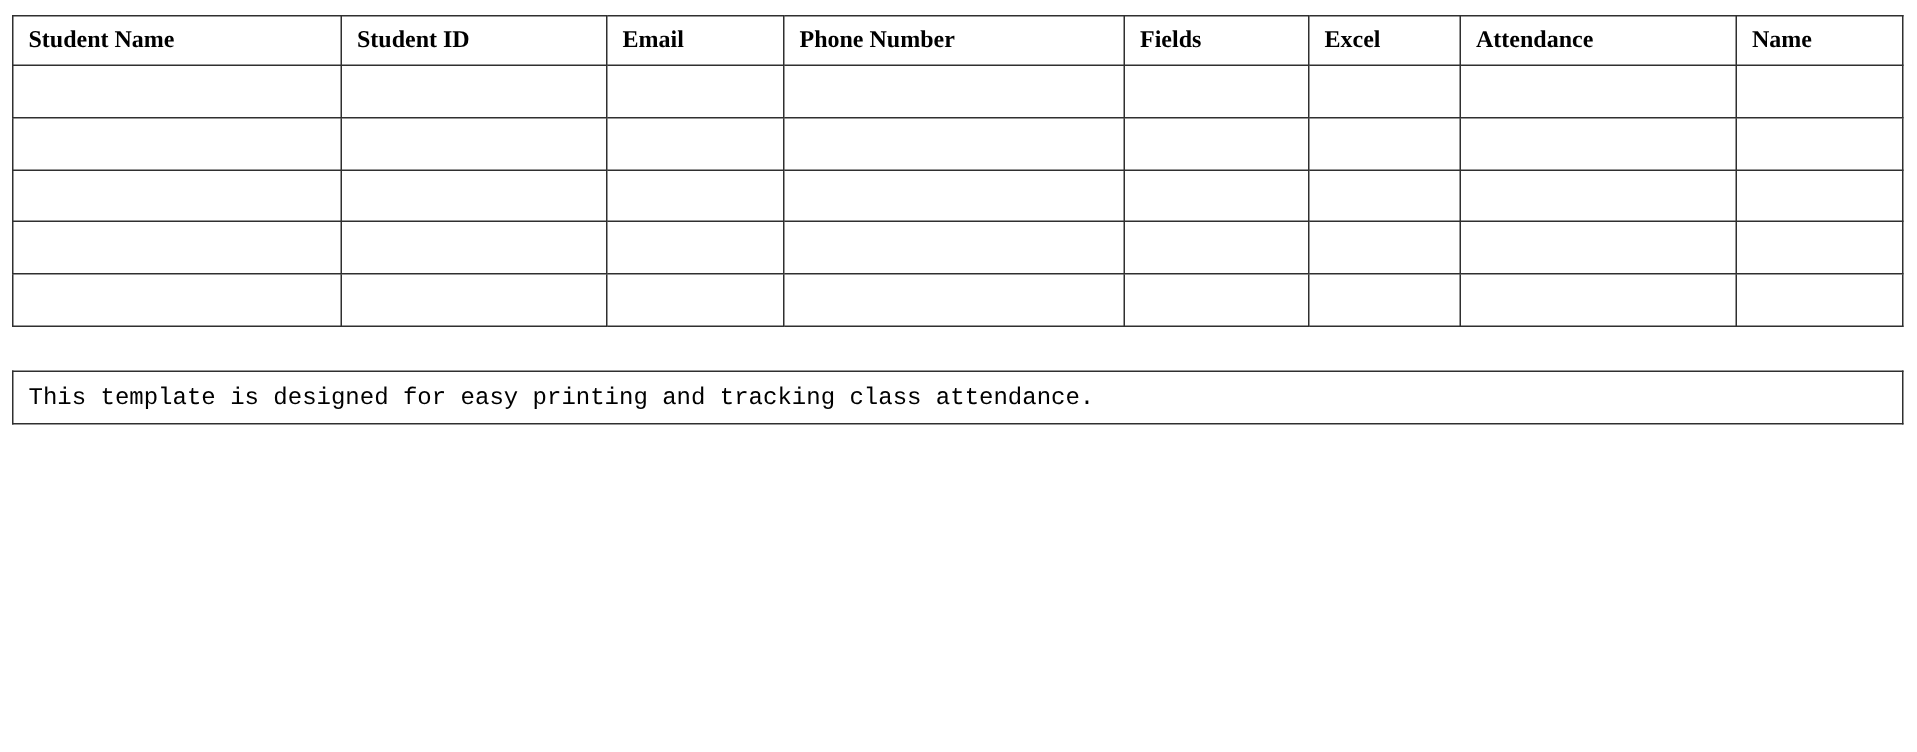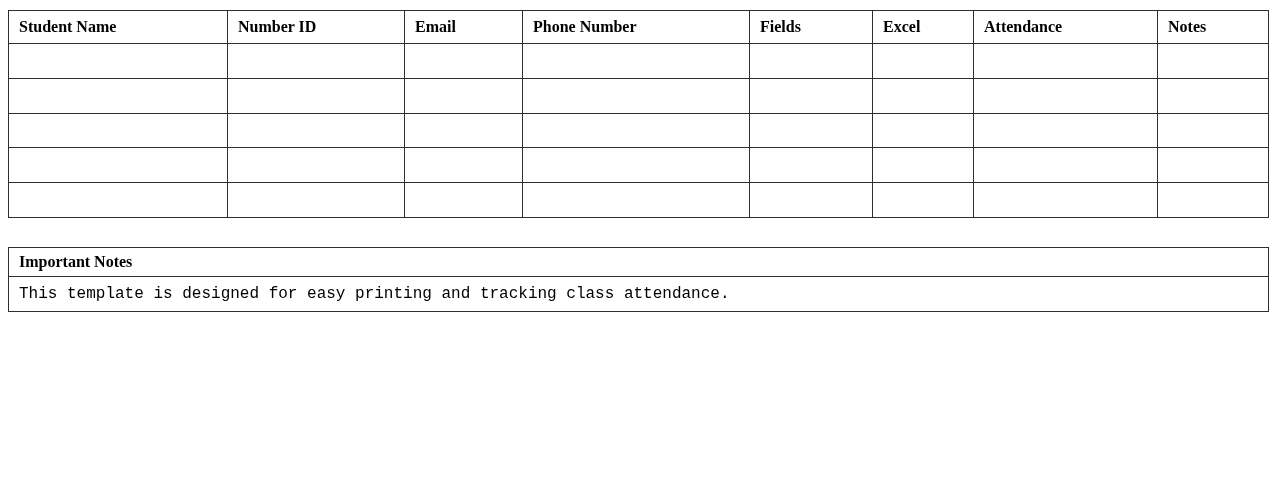--- a/index.html
+++ b/index.html
@@ -74,27 +74,27 @@
       <col style="width:118px">
       <col style="width:227px">
       <col style="width:123px">
       <col style="width:101px">
       <col style="width:184px">
       <col style="width:111px">
     </colgroup>
     <thead>
       <tr>
         <th>Student Name</th>
-        <th>Number ID</th>
+        <th>Student ID</th>
         <th>Email</th>
         <th>Phone Number</th>
         <th>Fields</th>
         <th>Excel</th>
         <th>Attendance</th>
-        <th>Notes</th>
+        <th>Name</th>
       </tr>
     </thead>
     <tbody>
 
     <tr>
           <td>&nbsp;</td>
           <td>&nbsp;</td>
           <td>&nbsp;</td>
           <td>&nbsp;</td>
           <td>&nbsp;</td>
@@ -143,22 +143,19 @@
           <td>&nbsp;</td>
         </tr>
       </tbody>
   </table>
 
   <table class="notes-table">
     <colgroup>
       <col style="width:1259px">
     </colgroup>
     <tbody>
-      <tr class="notes-header-row">
-        <th>Important Notes</th>
-      </tr>
       <tr class="notes-row">
         <td>This template is designed for easy printing and tracking class attendance.</td>
       </tr>
     </tbody>
   </table>
 
 </div>
 
 </body></html>

